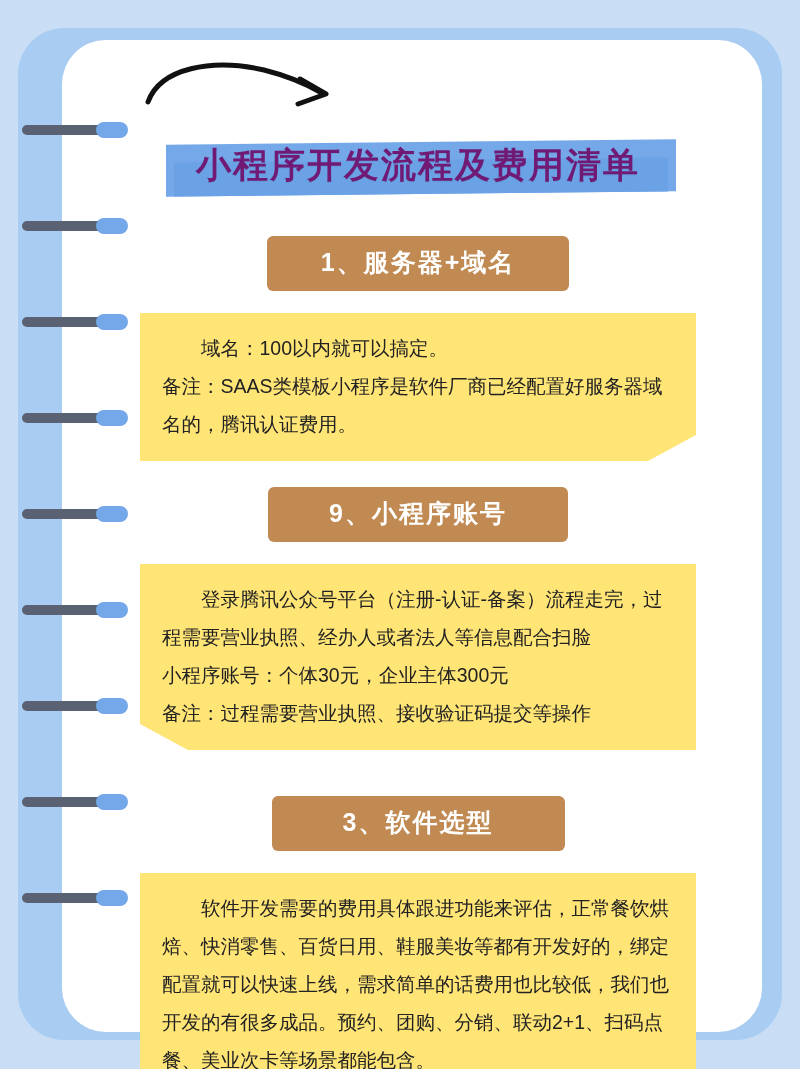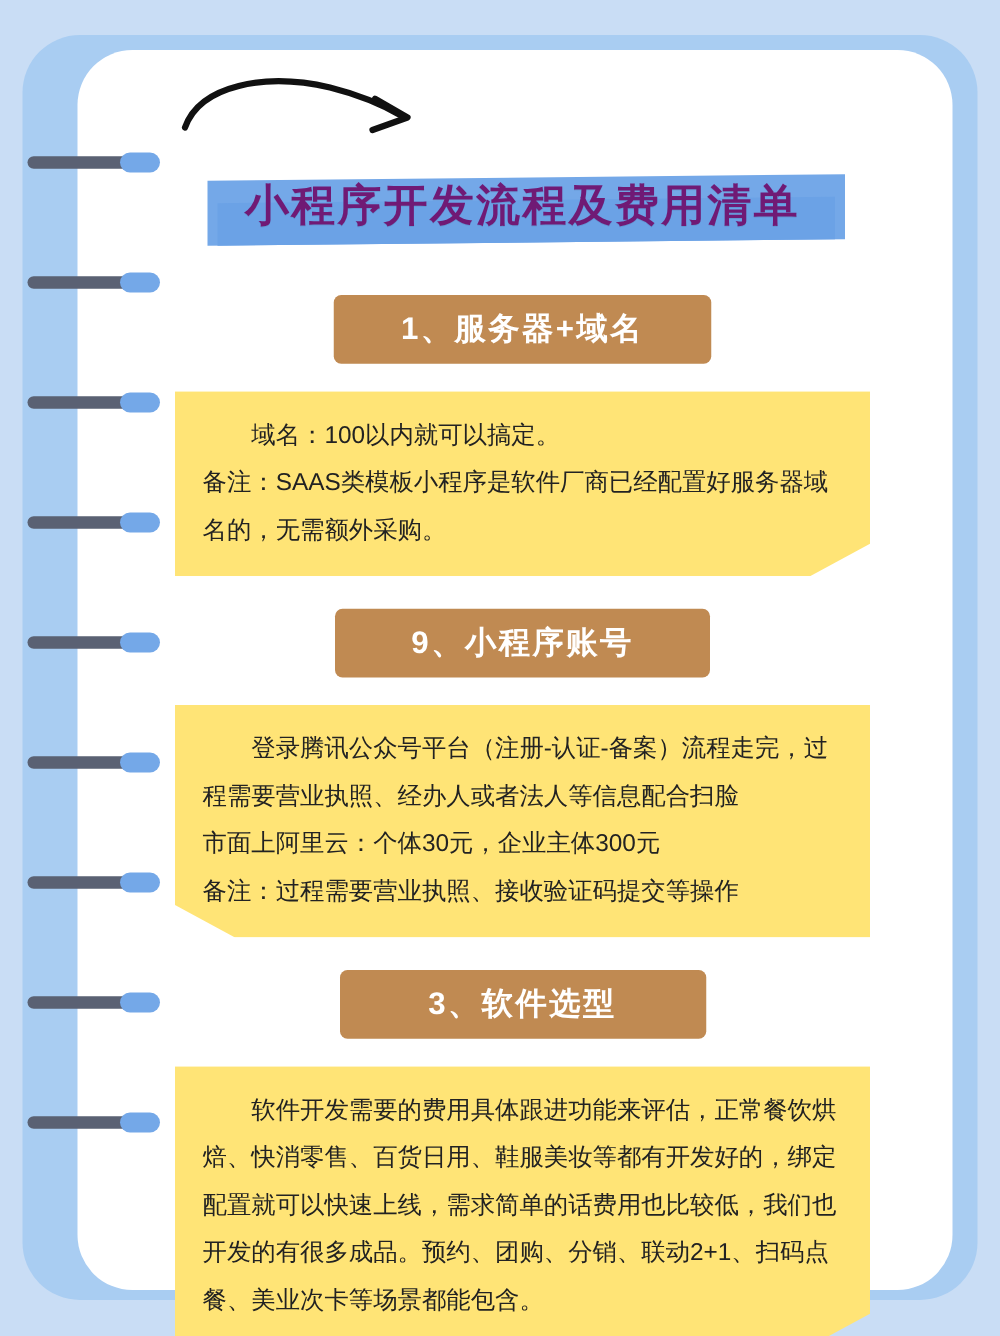--- a/index.html
+++ b/index.html
@@ -125,21 +125,21 @@
     color: #ffffff;
     font-size: 25px;
     font-weight: bold;
     text-align: center;
     letter-spacing: 2px;
     border-radius: 6px;
     padding: 10px 0 12px 0;
   }
   .sh1 { width: 302px; }
   .sh2 { width: 300px; }
-  .sh3 { width: 293px; }
+  .sh3 { width: 293px; margin-top: 20px; }
 
   
   .yellow-block {
     position: relative;
     background: #ffe476;
     padding: 16px 22px 18px 22px;
     font-size: 19.5px;
     line-height: 38px;
     color: #222222;
   }
@@ -222,30 +222,30 @@
   <div class="title-highlight second"></div>
   <div class="title-text">小程序开发流程及费用清单</div>
 </div>
 
 <div class="content">
 
   <div class="section-head sh1">1、服务器+域名</div>
   <div class="blk-gap-a"></div>
   <div class="yellow-block cut-br">
     <p class="indent">域名：100以内就可以搞定。</p>
-    <p>备注：SAAS类模板小程序是软件厂商已经配置好服务器域名的，无需额外采购。</p>
+    <p>备注：SAAS类模板小程序是软件厂商已经配置好服务器域名的，腾讯认证费用。</p>
   </div>
 
   <div class="blk-gap-b"></div>
 
   <div class="section-head sh2">9、小程序账号</div>
   <div class="blk-gap-a"></div>
   <div class="yellow-block cut-bl">
     <p class="indent">登录腾讯公众号平台（注册-认证-备案）流程走完，过程需要营业执照、经办人或者法人等信息配合扫脸</p>
-    <p>市面上阿里云：个体30元，企业主体300元</p>
+    <p>小程序账号：个体30元，企业主体300元</p>
     <p>备注：过程需要营业执照、接收验证码提交等操作</p>
   </div>
 
   <div class="blk-gap-b"></div>
 
   <div class="section-head sh3">3、软件选型</div>
   <div class="blk-gap-a"></div>
   <div class="yellow-block cut-br">
     <p class="indent">软件开发需要的费用具体跟进功能来评估，正常餐饮烘焙、快消零售、百货日用、鞋服美妆等都有开发好的，绑定配置就可以快速上线，需求简单的话费用也比较低，我们也开发的有很多成品。预约、团购、分销、联动2+1、扫码点餐、美业次卡等场景都能包含。</p>
   </div>

